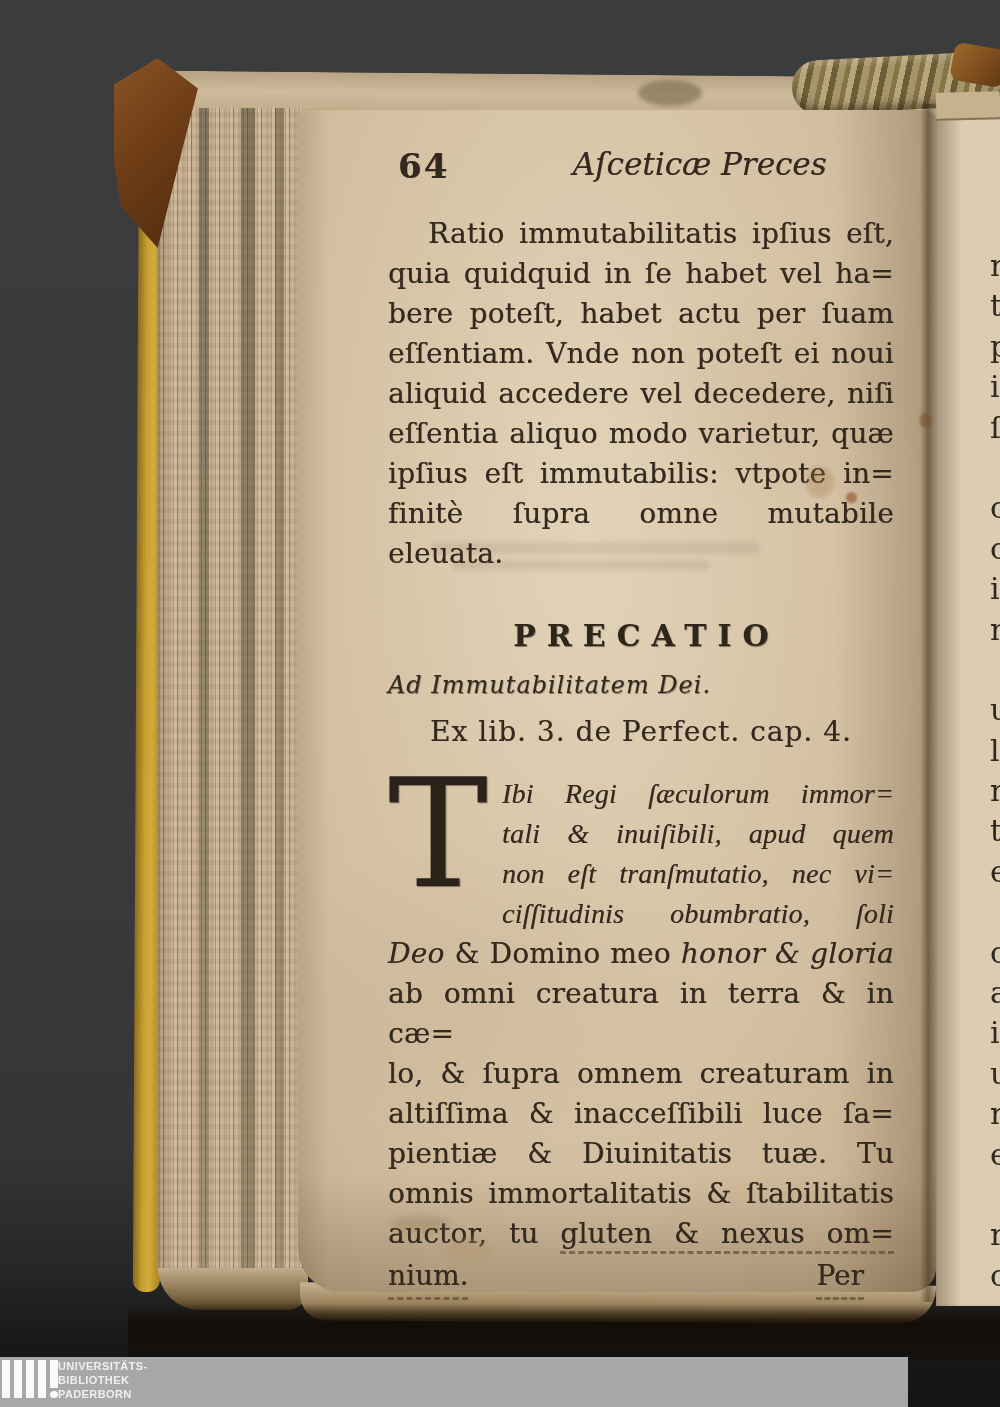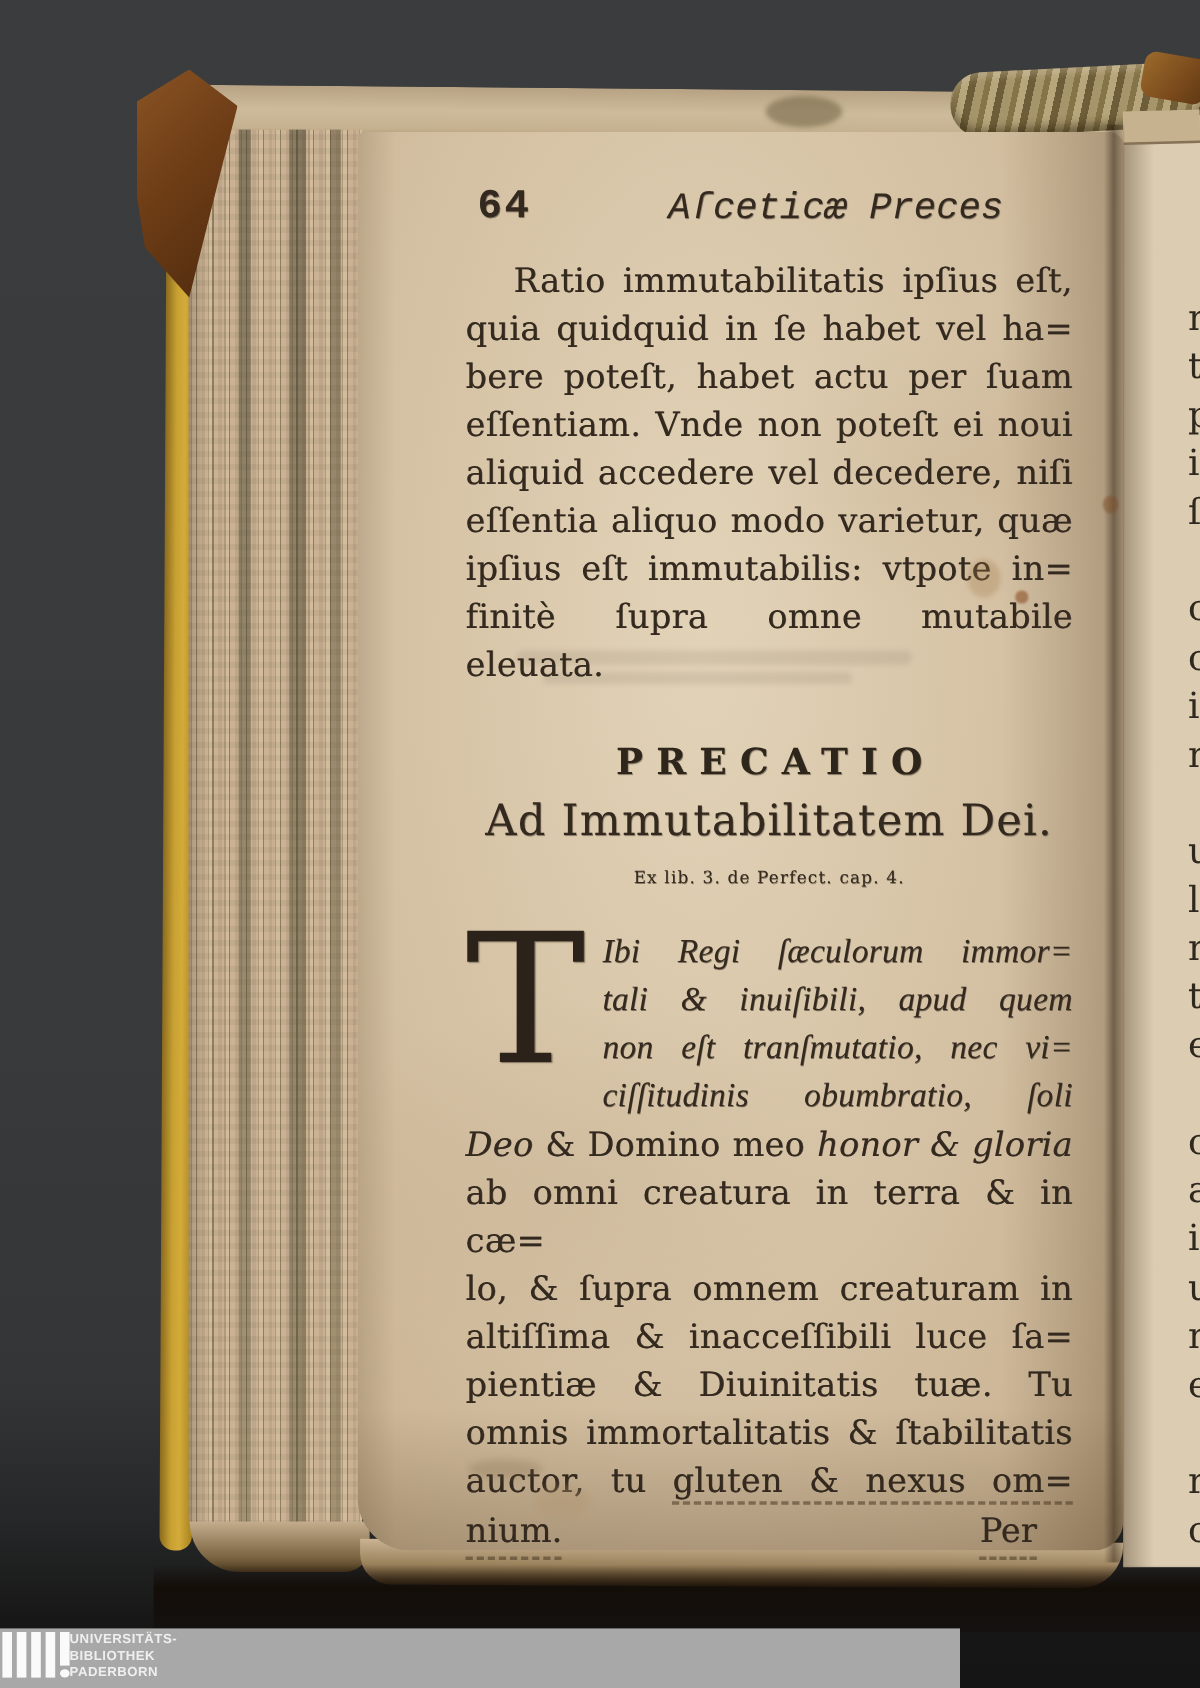--- a/index.html
+++ b/index.html
@@ -64,47 +64,47 @@
   .st2{left:806px;top:466px;width:28px;height:32px;background:#a27a48;opacity:.30;filter:blur(2px);z-index:6;}
   .st3{left:846px;top:492px;width:11px;height:11px;background:#8a4f26;opacity:.6;filter:blur(1px);z-index:6;}
   .st4{left:446px;top:1238px;width:46px;height:26px;background:#b1946d;opacity:.35;filter:blur(3px);z-index:6;}
   .st5{left:919px;top:413px;width:13px;height:15px;background:#7d4e28;opacity:.5;filter:blur(1px);z-index:6;}
   .st6{left:390px;top:1216px;width:62px;height:16px;background:#7d6848;opacity:.25;filter:blur(3px);z-index:6;}
   .bleed{position:absolute;border-radius:6px;filter:blur(2px);z-index:4;background:rgba(110,100,85,.14);}
   .b1{left:430px;top:542px;width:330px;height:12px;}
   .b2{left:452px;top:560px;width:258px;height:10px;}
   
   .text-col{position:absolute;left:388px;top:146px;width:506px;z-index:5;color:#33291e;}
-  .head-row{display:flex;align-items:flex-end;height:46px;font-family:Liberation Mono, monospace;}
+  .head-row{display:flex;align-items:flex-start;height:46px;}
   .pagenum{font-size:34px;font-weight:bold;margin-left:10px;letter-spacing:2px;
     text-shadow:.5px .4px .6px rgba(45,35,25,.55);}
   .runhead{flex:1;text-align:center;font-style:italic;font-size:31px;padding-left:56px;
     text-shadow:.5px .4px .6px rgba(45,35,25,.5);}
   .tline{font-size:28px;line-height:40px;text-align:justify;text-align-last:justify;
     text-shadow:.4px .3px .5px rgba(45,35,25,.55);letter-spacing:.2px;}
   .tline.ind{text-indent:40px;}
   .it{font-style:italic;}
   .udash{border-bottom:3px dashed rgba(75,58,36,.55);padding-bottom:1px;}
   #para1{margin-top:22px;}
   .h-prec{margin-top:40px;text-align:center;font-size:30px;line-height:44px;font-weight:bold;
     letter-spacing:11px;text-indent:11px;color:#2e261b;text-shadow:.6px .5px .7px rgba(45,35,25,.5);}
-  .h-sub{margin-top:6px;text-align:center;font-size:36px;line-height:42px;
+  .h-sub{margin-top:6px;font-size:24px;line-height:42px;font-style:italic;
     letter-spacing:1px;text-shadow:.6px .5px .7px rgba(45,35,25,.5);}
-  .h-src{margin-top:12px;text-align:center;font-size:14px;line-height:28px;letter-spacing:1px;
+  .h-src{margin-top:12px;text-align:center;font-size:28px;line-height:28px;letter-spacing:1px;
     text-shadow:.4px .3px .5px rgba(45,35,25,.5);}
   .drop-wrap{margin-top:28px;display:flex;}
   .cap{width:114px;font-size:150px;line-height:120px;color:#2b231a;
     text-shadow:1px 1px 1px rgba(45,35,25,.5);}
   .drop-lines{flex:1;}
   .drop-lines .tline{font-style:italic;font-family:Liberation Serif, serif;}
   .last-row{margin-top:2px;display:flex;justify-content:space-between;align-items:baseline;
     font-size:28px;line-height:40px;text-shadow:.4px .3px .5px rgba(45,35,25,.55);}
   .catchword{margin-right:30px;border-bottom:3px dashed rgba(75,58,36,.55);padding-bottom:1px;}
   
-  .band{position:absolute;left:0;bottom:0;width:800px;height:50px;background:#a8a8a8;z-index:10;}
+  .band{position:absolute;left:0;bottom:0;width:908px;height:50px;background:#a8a8a8;z-index:10;}
   .logo{position:absolute;left:2px;top:3px;display:flex;align-items:flex-start;}
   .bar{width:8px;height:38px;background:#fafafa;margin-right:4px;}
   .bar-col{display:flex;flex-direction:column;align-items:center;margin-right:4px;}
   .bar-col .bar{height:28px;margin:0 0 3px 0;}
   .dot{width:8px;height:7px;border-radius:50%;background:#fafafa;}
   .logo-text{position:absolute;left:58px;top:2px;font-family:"Liberation Sans","DejaVu Sans",sans-serif;
     font-weight:bold;font-size:11px;line-height:14px;letter-spacing:.4px;color:#efefef;}
 </style>
 </head>
 <body>

